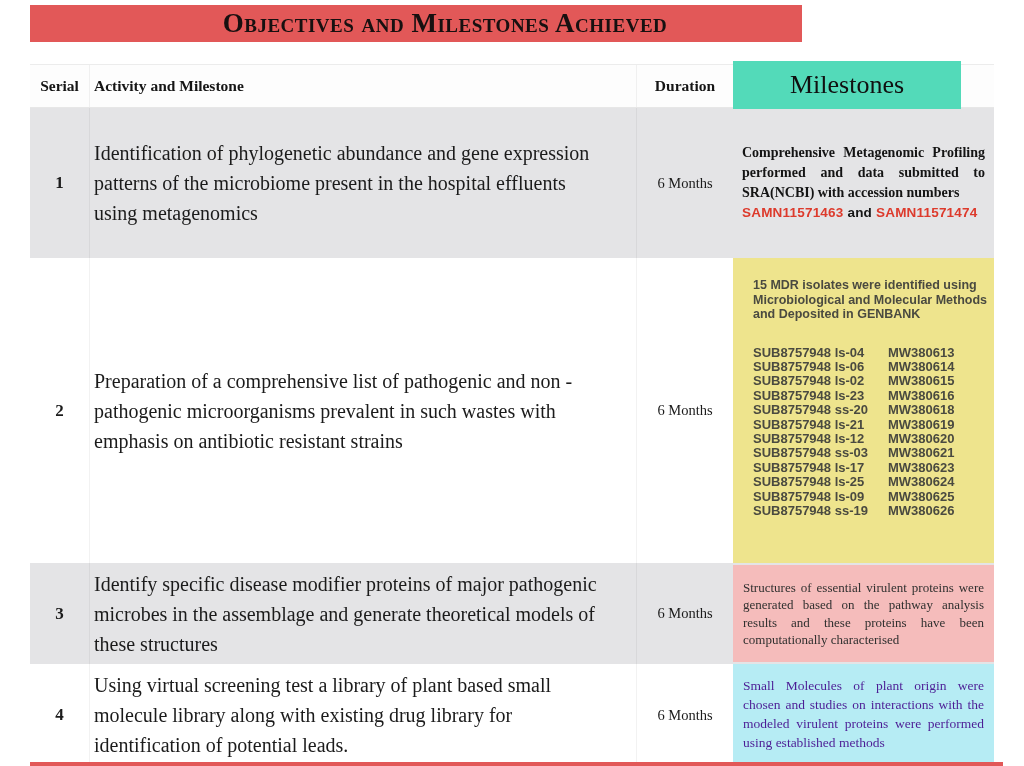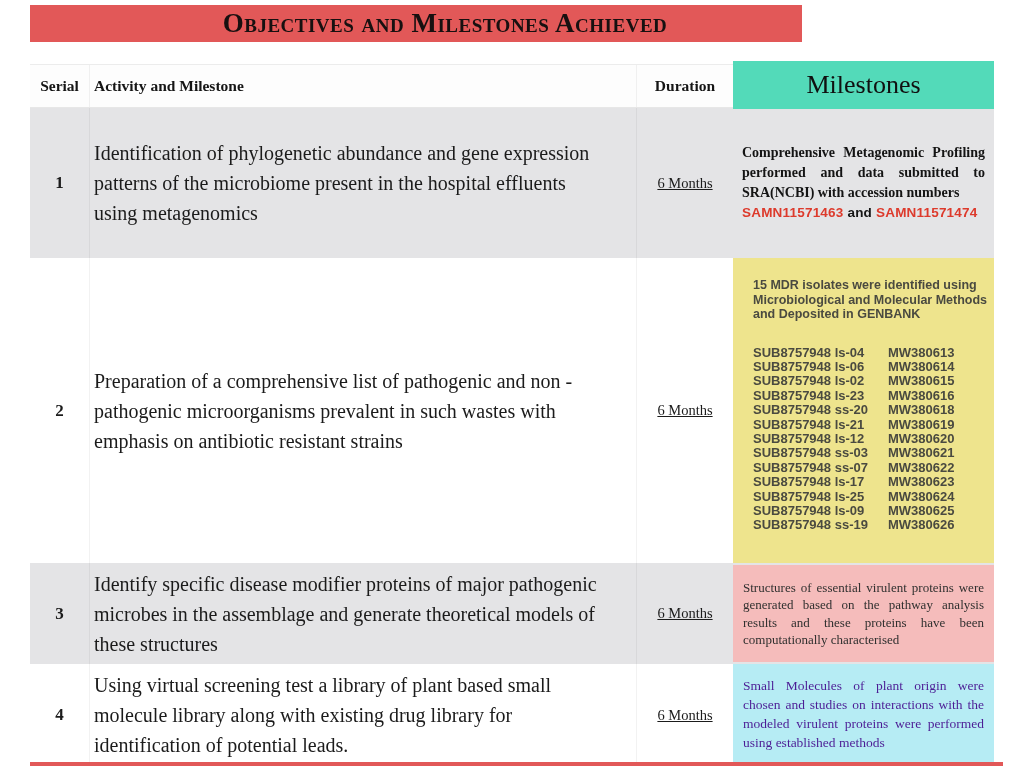--- a/index.html
+++ b/index.html
@@ -20,33 +20,33 @@
                 border-right:1px solid rgba(0,0,0,0.05); }
   .c-activity { width:547px; flex:0 0 547px; display:flex; align-items:center;
                 border-right:1px solid rgba(0,0,0,0.05); padding:0 38px 0 4px; }
   .c-duration { width:96px;  flex:0 0 96px;  display:flex; align-items:center; justify-content:center; }
   .c-mile     { width:261px; flex:0 0 261px; position:relative; }
 
   
   .hrow { height:44px; background:#fdfdfd; border-top:1px solid #ececec; border-bottom:1px solid #e7e7e7; }
   .hrow .hlabel { font-size:15.5px; font-weight:bold; color:#151515; }
   .hrow .c-activity { padding-left:4px; }
-  .mile-head { position:absolute; left:0; top:-4px; width:261px; height:48px;
+  .mile-head { position:absolute; left:0; top:-4px; width:228px; height:48px;
                background:var(--header-teal,#53DAB9); display:flex; align-items:center; justify-content:center; }
   .mile-head span { font-size:26px; color:#101010; }
 
   
   .row1 { height:150px; background:var(--row-gray,#E4E4E6); }
   .row2 { height:305px; background:#ffffff; }
   .row3 { height:101px; background:var(--row-gray,#E4E4E6); }
   .row4 { height:102px; background:#ffffff; }
 
   .serial-num { font-size:17px; font-weight:bold; color:#1c1c1c; }
   .activity-text { font-size:20px; line-height:30px; color:#1b1b1b; }
-  .duration-text { font-size:14.5px; color:#1b1b1b;text-decoration:underline; }
+  .duration-text { font-size:14.5px; color:#1b1b1b; }
 
   
   .m-plain { position:absolute; inset:0; display:flex; align-items:center; padding:8px 9px; }
   .m-plain p { font-size:14px; font-weight:bold; line-height:20px; text-align:justify; color:#141414; }
   .acc-line { display:block; font-family:"Liberation Sans", sans-serif; font-size:13.5px; letter-spacing:.2px; }
   .acc-red { color:var(--accession-red,#DD3A2C); }
   .acc-join { color:#151515; }
 
   
   .m-yellow { position:absolute; inset:0; background:var(--cell-yellow,#EEE48D);
@@ -159,24 +159,20 @@
               </div>
               <div class="gb-row">
                 <span class="gb-id">SUB8757948 ls-12</span>
                 <span class="gb-acc">MW380620</span>
               </div>
               <div class="gb-row">
                 <span class="gb-id">SUB8757948 ss-03</span>
                 <span class="gb-acc">MW380621</span>
               </div>
               <div class="gb-row">
-                <span class="gb-id">SUB8757948 ss-07</span>
-                <span class="gb-acc">MW380622</span>
-              </div>
-              <div class="gb-row">
                 <span class="gb-id">SUB8757948 ls-17</span>
                 <span class="gb-acc">MW380623</span>
               </div>
               <div class="gb-row">
                 <span class="gb-id">SUB8757948 ls-25</span>
                 <span class="gb-acc">MW380624</span>
               </div>
               <div class="gb-row">
                 <span class="gb-id">SUB8757948 ls-09</span>
                 <span class="gb-acc">MW380625</span>

